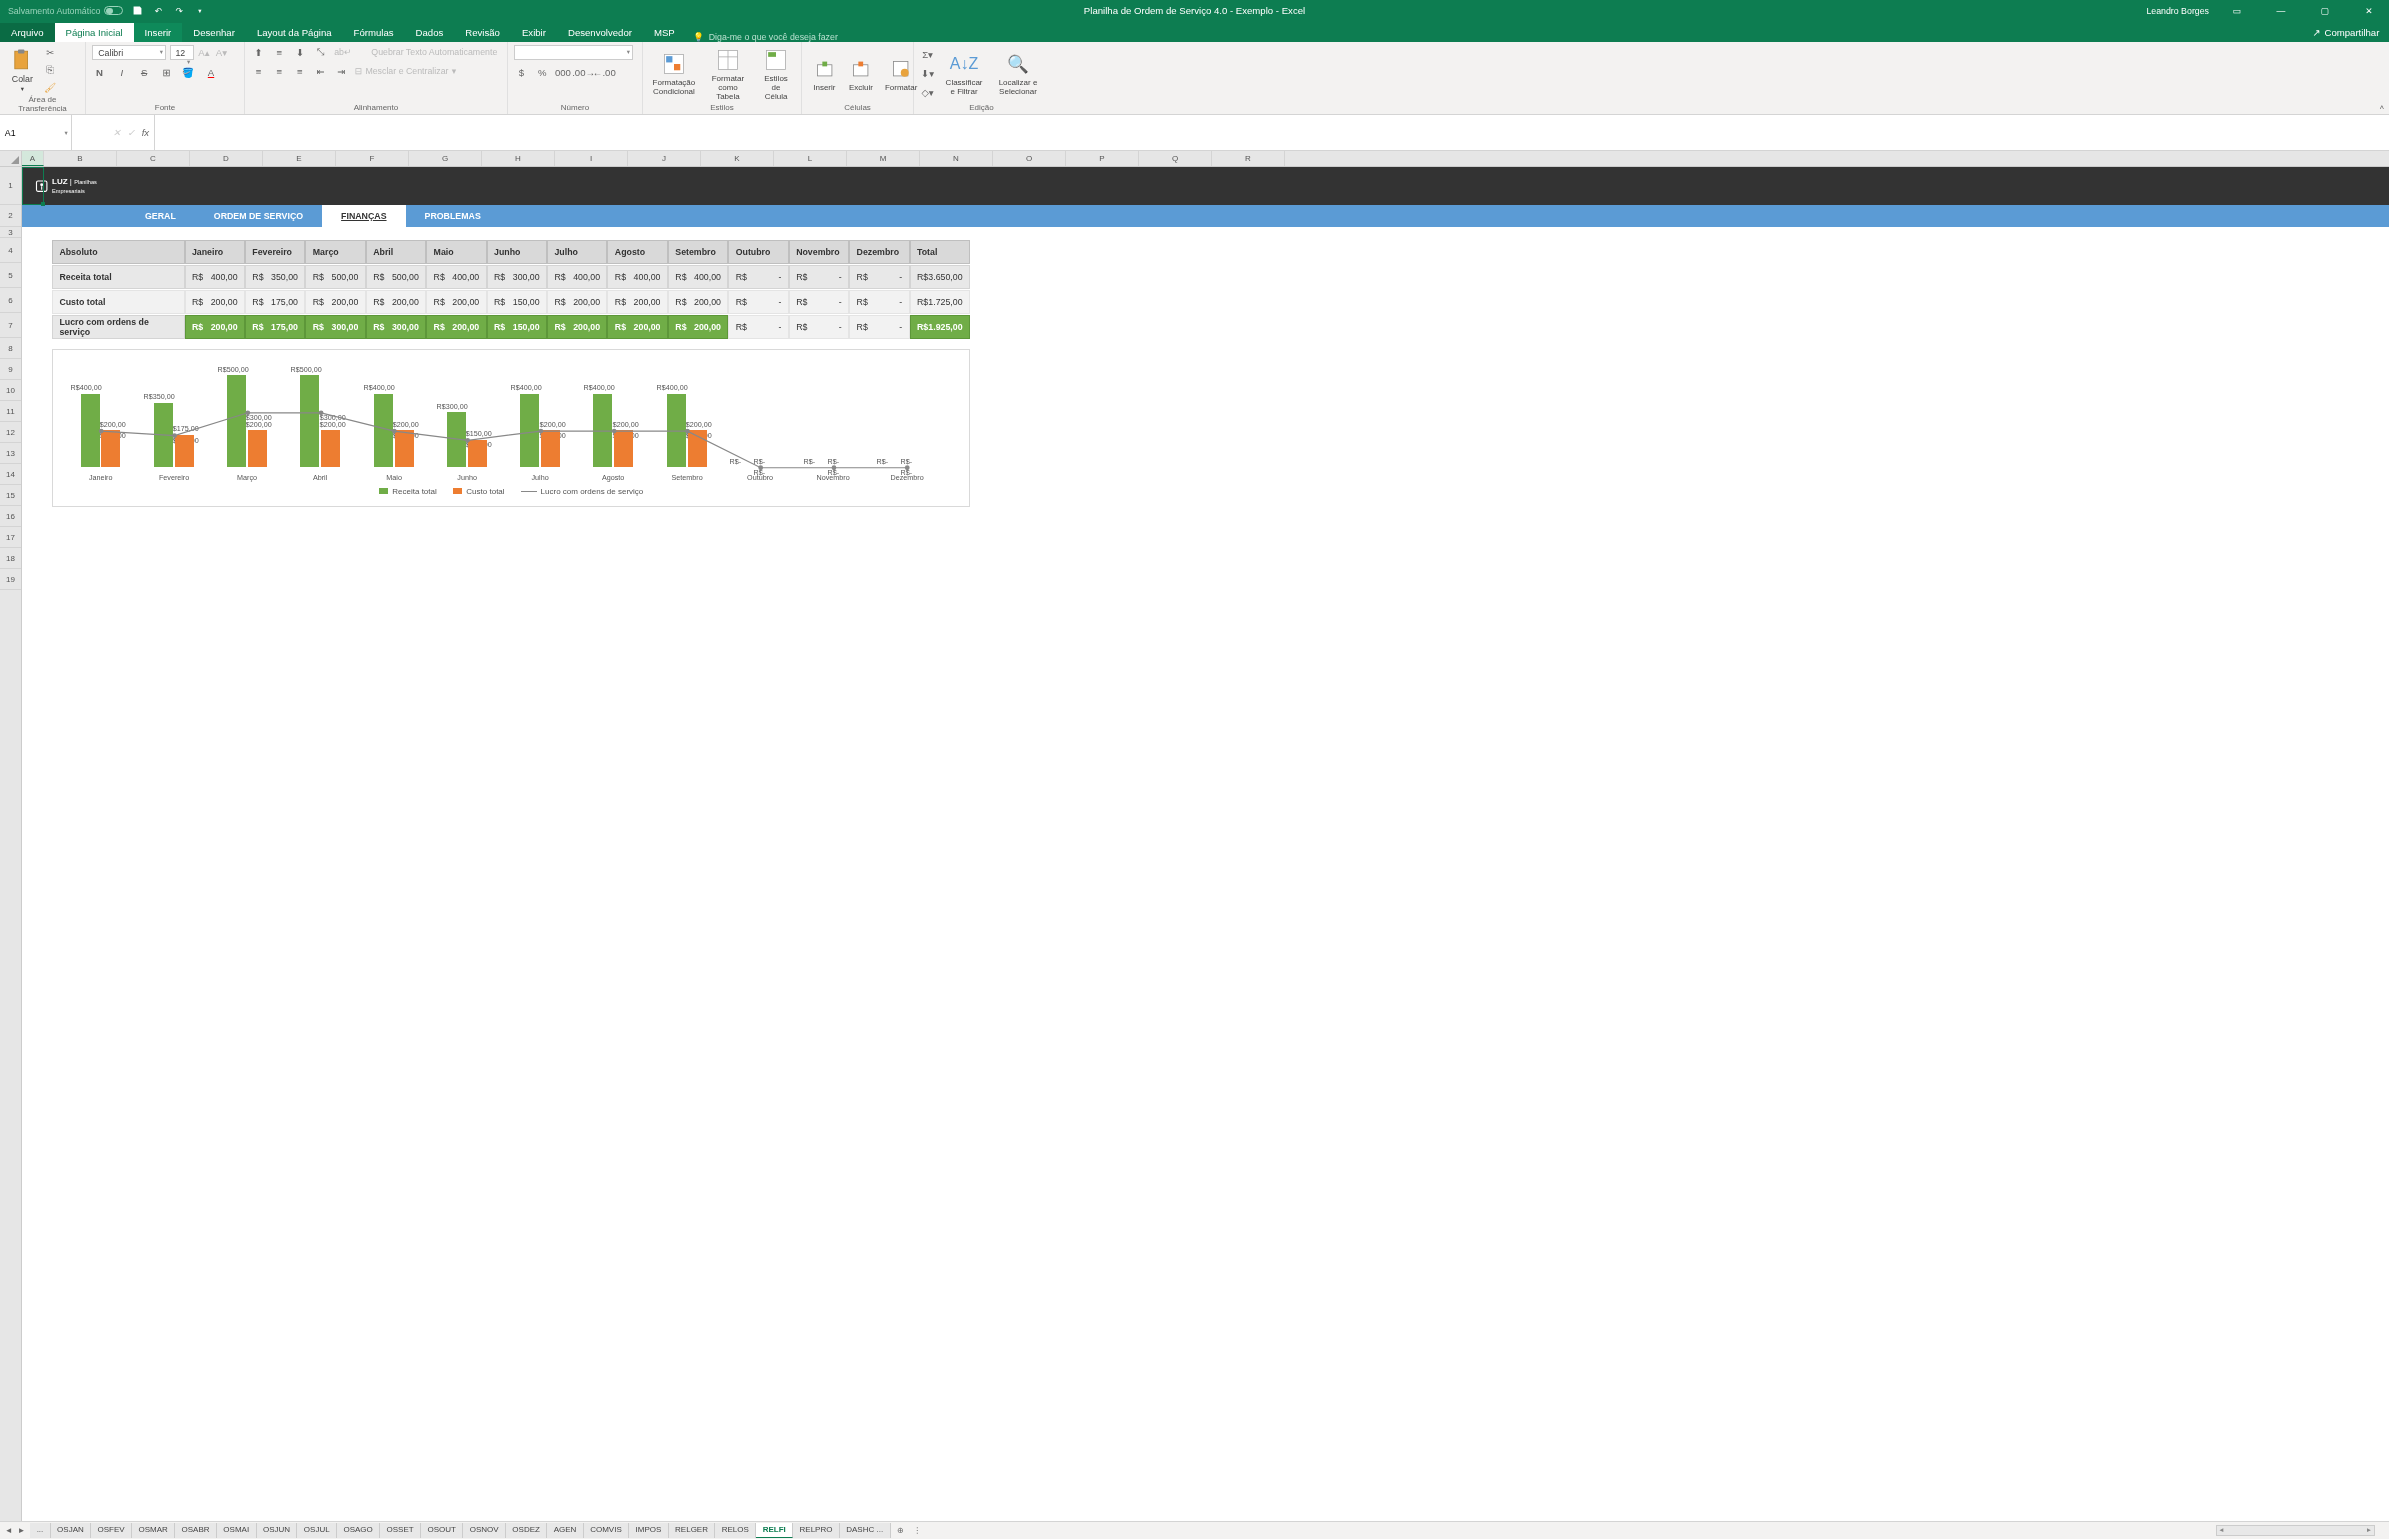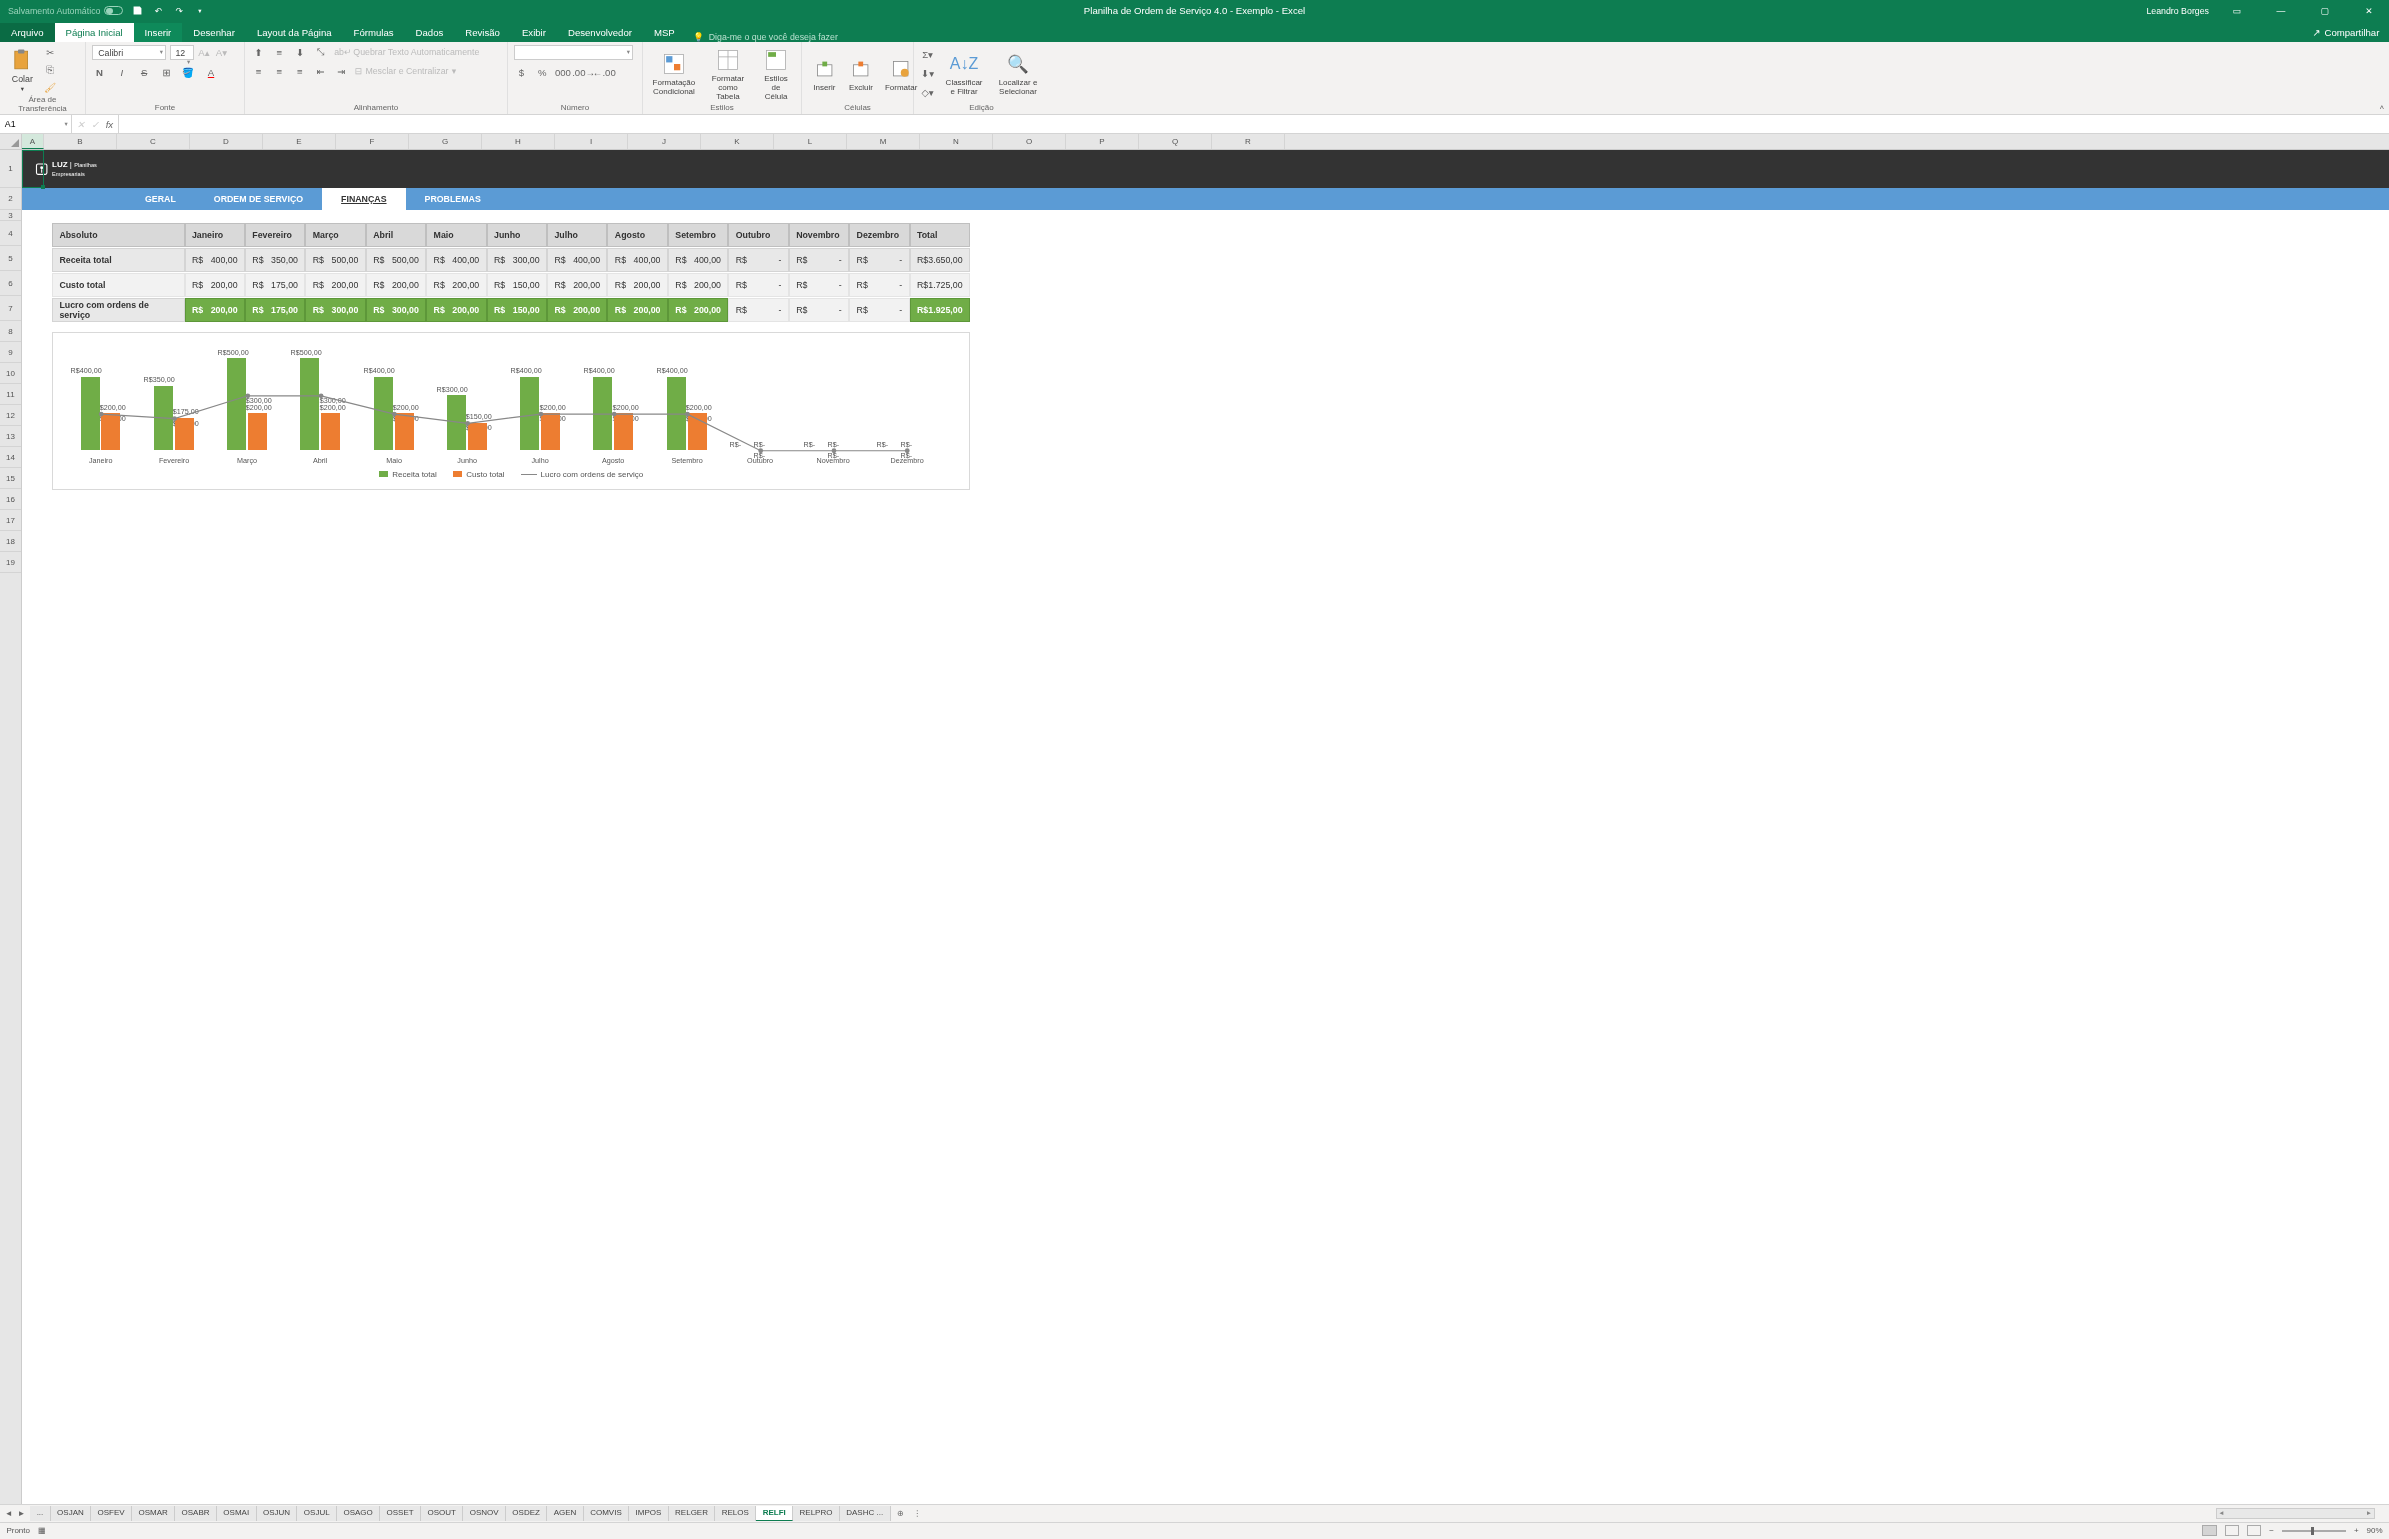--- a/index.html
+++ b/index.html
@@ -32,21 +32,21 @@
 .rgroup-body { flex: 1; display: flex; align-items: center; gap: 4.8px; }
 .big-btn { display: flex; flex-direction: column; align-items: center; gap: 1.6px; font-size: 8.8px; color: #444; padding: 1.6px 3.2px; }
 .big-btn .icn { width: 25.5px; height: 25.5px; display: flex; align-items: center; justify-content: center; text-align: right; }
 .small-col { display: flex; flex-direction: column; gap: 3.2px; }
 .small-btn { width: 14.3px; height: 14.3px; display: flex; align-items: center; justify-content: center; color: #666; font-size: 9.6px; }
 .font-combo { border: 0.8px solid #ccc; background: #fff; padding: 1.6px 12.7px 1.6px 4.8px; font-size: 8.8px; color: #444; position: relative; }
 .font-combo::after { content: '▾'; position: absolute; right: 2.4px; font-size: 6.4px; color: #888; }
 .ribbon-collapse { position: absolute; right: 4.8px; bottom: 1.6px; font-size: 8px; color: #666; }
 
 
-.fbar { height: 19px; border-bottom: 0.8px solid #d4d4d4; display: flex; align-items: stretch; background: #fff; }
+.fbar { height: 36px; border-bottom: 0.8px solid #d4d4d4; display: flex; align-items: stretch; background: #fff; gap: 36px; }
 .namebox { width: 72px; border-right: 0.8px solid #d4d4d4; padding: 2.4px 4.8px; font-size: 8.8px; display: flex; align-items: center; position: relative; }
 .namebox::after { content: '▾'; position: absolute; right: 3.2px; font-size: 6.4px; color: #888; }
 .fbar-btns { display: flex; align-items: center; padding: 0 4.8px; border-right: 0.8px solid #d4d4d4; gap: 6.4px; color: #aaa; font-style: italic; }
 .fbar-input { flex: 1; padding: 2.4px 4.8px; }
 
 
 .grid-wrap { display: flex; height: calc(100vh - 21px - 21px - 73px - 19px - 17.5px - 17.5px); }
 .row-headers { width: 22px; background: #e6e6e6; border-right: 0.8px solid #ccc; }
 .corner { height: 16px; background: #e6e6e6; border-bottom: 0.8px solid #ccc; position: relative; }
 .corner::after { content: ''; position: absolute; right: 1.6px; bottom: 1.6px; border: 4px solid transparent; border-right-color: #999; border-bottom-color: #999; }
@@ -215,21 +215,21 @@
     </div>
     <div class="rgroup-label">Fonte</div>
   </div>
   <div class="rgroup" style="width:263px">
     <div class="rgroup-body" style="flex-direction:column;align-items:flex-start;gap:4.8px;color:#bbb">
       <div style="display:flex;gap:6.4px;align-items:center">
         <span class="small-btn">⬆</span>
         <span class="small-btn">≡</span>
         <span class="small-btn">⬇</span>
         <span class="small-btn">⤡</span>
-        <span style="display:flex;align-items:center;gap:2px;font-size:8.8px;color:#bbb">
+        <span style="display:flex;align-items:center;gap:20px;font-size:8.8px;color:#bbb">
           <span>ab↵</span>
           <span>Quebrar Texto Automaticamente</span>
         </span>
       </div>
       <div style="display:flex;gap:6.4px;align-items:center">
         <span class="small-btn">≡</span>
         <span class="small-btn">≡</span>
         <span class="small-btn">≡</span>
         <span class="small-btn">⇤</span>
         <span class="small-btn">⇥</span>

